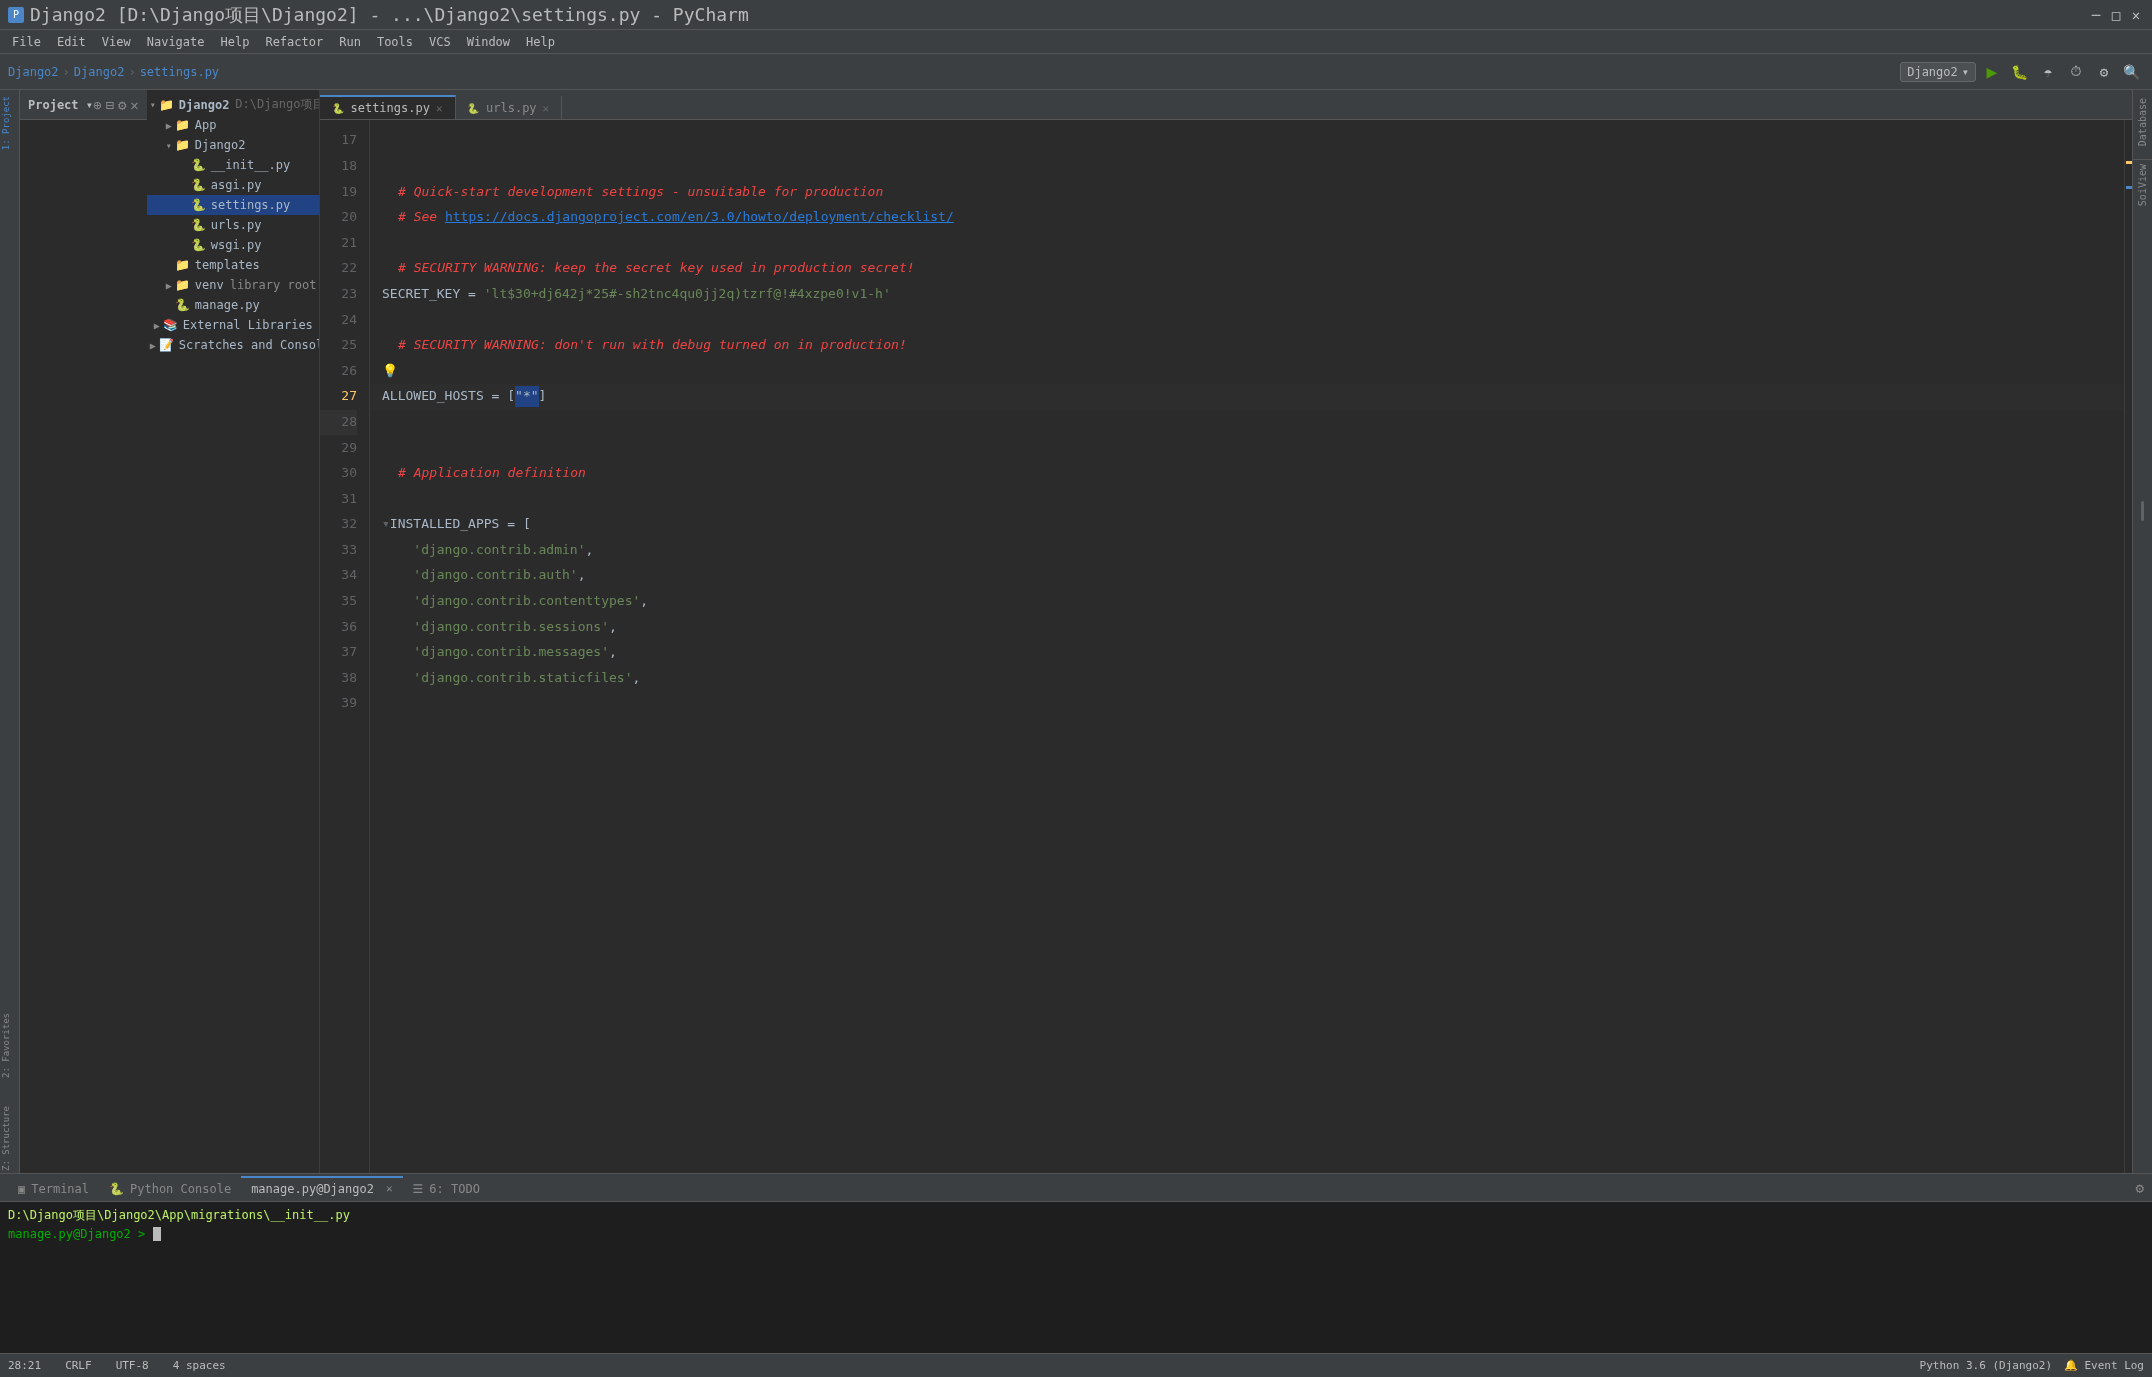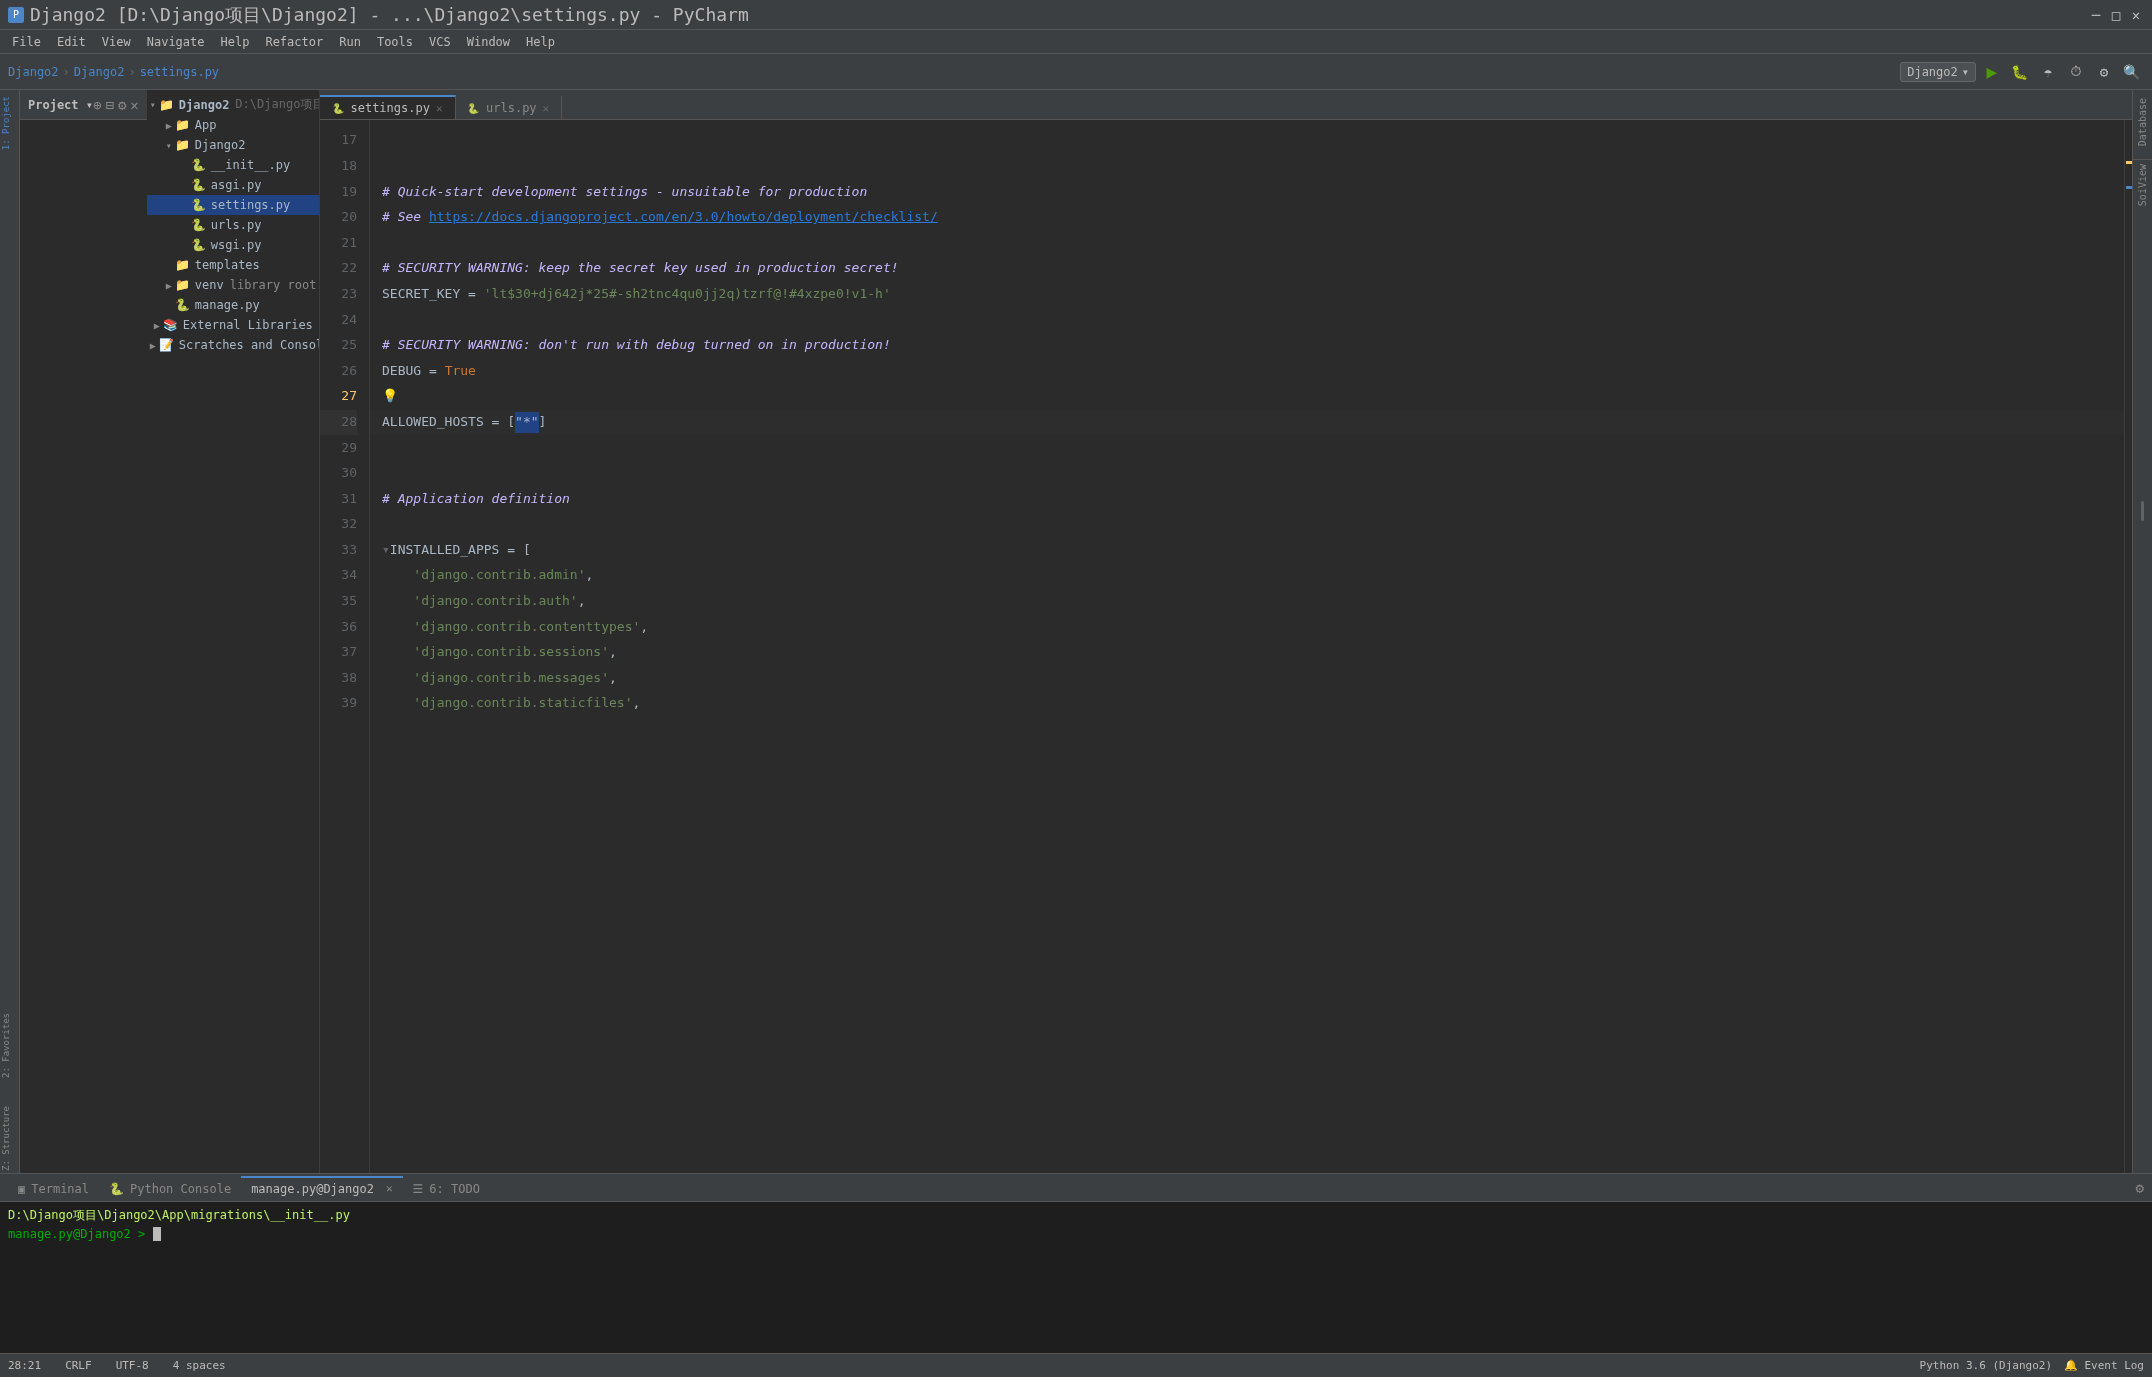--- a/index.html
+++ b/index.html
@@ -64,21 +64,21 @@
     
     .code-editor { flex: 1; display: flex; overflow: hidden; background: #2b2b2b; }
     .line-numbers { width: 50px; background: #2b2b2b; color: #606366; font-size: 13px; line-height: 1.6; padding: 8px 0; text-align: right; padding-right: 12px; flex-shrink: 0; user-select: none; border-right: 1px solid #3d3d3d; }
     .line-numbers div { height: 25.6px; display: flex; align-items: center; justify-content: flex-end; }
 
     .code-content { flex: 1; overflow: auto; padding: 8px 0; }
     .code-line { height: 25.6px; display: flex; align-items: center; padding: 0 12px; font-size: 13px; line-height: 1.6; white-space: pre; font-family: 'Consolas', 'Monaco', monospace; }
     .code-line.active-line { background: #323232; }
 
     
-    .c-comment { color: #c4b5fd; font-style: italic; }
+    .c-comment { color: #ef4444; font-style: italic; margin-left: 16px; }
     .c-string { color: #6a8759; }
     .c-keyword { color: #cc7832; }
     .c-text { color: #a9b7c6; }
     .c-url { color: #287bde; text-decoration: underline; }
 
     
     .right-sidebar { width: 20px; background: #3c3f41; border-left: 1px solid #555; display: flex; flex-direction: column; align-items: center; padding-top: 4px; flex-shrink: 0; }
     .scrollbar-indicator { flex: 1; width: 3px; background: #3c3f41; position: relative; margin: 4px auto; }
     .scroll-thumb { width: 3px; height: 20px; background: #606366; position: absolute; top: 30%; border-radius: 2px; }
 
@@ -342,23 +342,20 @@
         <div class="code-line">
           <span class="c-text">SECRET_KEY = </span><span class="c-string">'lt$30+dj642j*25#-sh2tnc4qu0jj2q)tzrf@!#4xzpe0!v1-h'</span>
         </div>
 
         <div class="code-line">&nbsp;</div>
 
         <div class="code-line">
           <span class="c-comment"># SECURITY WARNING: don't run with debug turned on in production!</span>
         </div>
 
-        <div class="code-line">
-          <span class="c-text">DEBUG = </span><span class="c-keyword">True</span>
-        </div>
 
         <div class="code-line">
           <span style="color:#ffc66d;">💡</span>
         </div>
 
         <div class="code-line active-line" style="background:#2d2d2d;">
           <span class="c-text">ALLOWED_HOSTS = [</span><span style="background:#214283; color:#a9b7c6;">"*"</span><span class="c-text">]</span>
         </div>
 
         <div class="code-line">&nbsp;</div>

